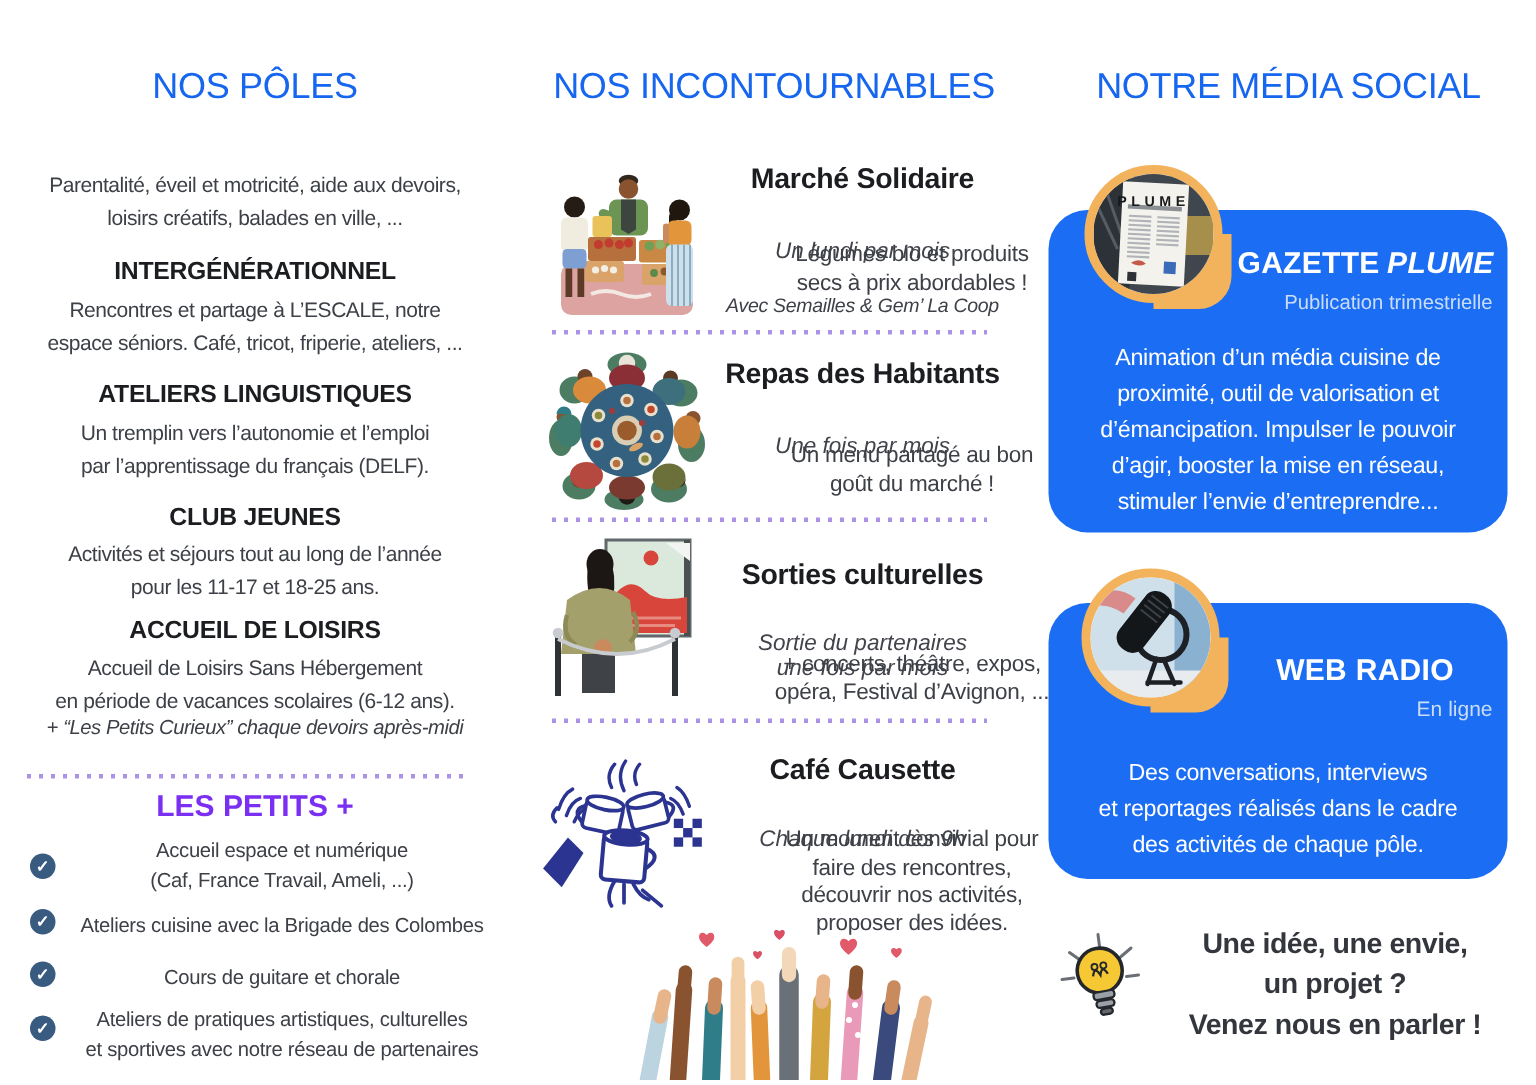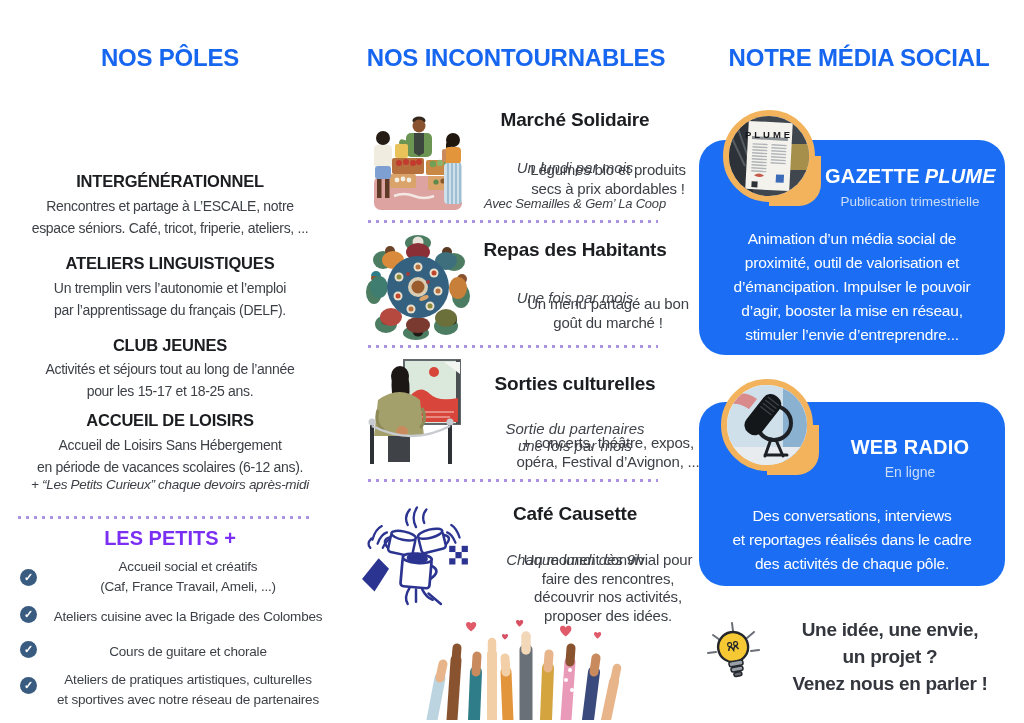--- a/index.html
+++ b/index.html
@@ -1,79 +1,81 @@
 <!DOCTYPE html>
 <html><head>
 <meta charset="utf-8">
 <style>
   html,body{margin:0;padding:0;background:#fff;}
   .page{position:relative;width:1024px;height:723px;background:#fff;overflow:hidden;
         font-family:"Liberation Sans", sans-serif;}
   .abs{position:absolute;}
   .pre{white-space:pre-line;}
-  .h-col{font-size:24px;font-weight:700;color:#1766F0;text-align:center;letter-spacing:-0.2px;}
+  .h-col{font-size:24px;font-weight:400;color:#1766F0;text-align:center;letter-spacing:-0.2px;}
   .sec-t{font-size:16.5px;font-weight:800;color:#1b1d20;text-align:center;letter-spacing:-0.2px;}
   .sec-b{font-size:14px;color:#3d4147;text-align:center;line-height:22px;letter-spacing:-0.3px;}
   .note{font-size:13.5px;font-style:italic;color:#3d4147;text-align:center;letter-spacing:-0.3px;}
   .dotsep{height:3px;background-image:repeating-linear-gradient(90deg,#AC92E6 0 3px,transparent 3px 8px);}
   .petits-t{font-size:20px;font-weight:800;color:#7B2FF2;text-align:center;}
   .check{width:17px;height:17px;border-radius:50%;background:#3A5B80;color:#fff;font-size:11px;
          display:flex;align-items:center;justify-content:center;font-weight:700;}
   .p-item{font-size:13.5px;color:#3d4147;text-align:center;line-height:20px;letter-spacing:-0.2px;}
   .f-t{font-size:19px;font-weight:800;color:#1b1d20;text-align:center;letter-spacing:-0.2px;}
   .f-s{font-size:15px;font-style:italic;color:#41454b;text-align:center;line-height:17px;margin-top:23px;}
   .f-b{font-size:15px;color:#3d4147;text-align:center;line-height:19px;letter-spacing:-0.2px;padding-left:33px;}
   .f-n{font-size:13px;font-style:italic;color:#3d4147;text-align:center;letter-spacing:-0.2px;}
   .card{background:#1B6EF3;border-radius:26px;z-index:1;}
   .card-t{font-size:20px;font-weight:800;color:#fff;text-align:center;letter-spacing:0.2px;}
   .card-t .it{font-style:italic;margin-left:5px;}
-  .card-s{font-size:13.5px;color:#C9DCF8;text-align:center;}
+  .card-s{font-size:13.5px;color:#C9DCF8;text-align:right;}
   .card-b{font-size:15.5px;color:#fff;text-align:center;line-height:24px;letter-spacing:-0.2px;}
   .tail{background:#F2B35C;border-radius:0 0 22px 0;z-index:2;}
   .ring{border-radius:50%;border:6px solid #F2B35C;box-sizing:border-box;overflow:hidden;
         background:#fff;z-index:3;}
   .ring svg{display:block;width:100%;height:100%;}
   .photo-label{position:absolute;left:0;right:0;top:13px;text-align:center;font-size:9.5px;
         font-weight:800;letter-spacing:3px;color:#17191c;z-index:4;}
   .cta{font-size:19px;font-weight:800;color:#33363C;text-align:center;line-height:27px;letter-spacing:-0.3px;}
   svg{display:block;}
 </style>
 </head>
 <body>
 
 <div class="page">
 
   <div class="abs h-col" style="left:10px;top:44px;width:320px">NOS PÔLES</div>
 
+  <div class="abs sec-b pre" style="left:2px;top:112px;width:336px">Parentalité, éveil et motricité, aide aux devoirs,
+loisirs créatifs, balades en ville, ...</div>
 
   <div class="abs sec-t" style="left:5px;top:172px;width:330px">INTERGÉNÉRATIONNEL</div>
   <div class="abs sec-b pre" style="left:2px;top:195px;width:336px">Rencontres et partage à L’ESCALE, notre
 espace séniors. Café, tricot, friperie, ateliers, ...</div>
 
   <div class="abs sec-t" style="left:5px;top:254px;width:330px">ATELIERS LINGUISTIQUES</div>
   <div class="abs sec-b pre" style="left:2px;top:277px;width:336px">Un tremplin vers l’autonomie et l’emploi
 par l’apprentissage du français (DELF).</div>
 
   <div class="abs sec-t" style="left:5px;top:336px;width:330px">CLUB JEUNES</div>
   <div class="abs sec-b pre" style="left:2px;top:358px;width:336px">Activités et séjours tout au long de l’année
-pour les 15-17 et 18-25 ans.</div>
+pour les 11-17 et 18-25 ans.</div>
 
   <div class="abs sec-t" style="left:5px;top:411px;width:330px">ACCUEIL DE LOISIRS</div>
   <div class="abs sec-b pre" style="left:2px;top:434px;width:336px">Accueil de Loisirs Sans Hébergement
 en période de vacances scolaires (6-12 ans).</div>
   <div class="abs note" style="left:2px;top:477px;width:336px">+ “Les Petits Curieux” chaque devoirs après-midi</div>
 
   <div class="abs dotsep" style="left:18px;top:516px;width:292px"></div>
 
   <div class="abs petits-t" style="left:5px;top:527px;width:330px">LES PETITS +</div>
 
   <div class="abs check" style="left:20px;top:569px">
       <span>✓</span>
     </div>
-  <div class="abs p-item pre" style="left:42px;top:557px;width:292px">Accueil social et créatifs
+  <div class="abs p-item pre" style="left:42px;top:557px;width:292px">Accueil espace et numérique
 (Caf, France Travail, Ameli, ...)</div>
 
   <div class="abs check" style="left:20px;top:606px">
       <span>✓</span>
     </div>
   <div class="abs p-item" style="left:42px;top:607px;width:292px">Ateliers cuisine avec la Brigade des Colombes</div>
 
   <div class="abs check" style="left:20px;top:641px">
       <span>✓</span>
     </div>
@@ -341,21 +343,21 @@
         <rect x="48" y="58" width="8" height="8" fill="#3a6ab8"></rect>
         <rect x="24" y="66" width="6" height="6" fill="#2e3236"></rect>
       </g>
     </svg>
     <div class="photo-label">PLUME</div>
   </div>
   <div class="abs card-t" style="left:825px;top:165px;width:170px;z-index:3">
     <span>GAZETTE</span><span class="it">PLUME</span>
   </div>
   <div class="abs card-s" style="left:825px;top:194px;width:170px;z-index:3">Publication trimestrielle</div>
-  <div class="abs card-b pre" style="left:714px;top:227px;width:276px;z-index:3">Animation d’un média social de
+  <div class="abs card-b pre" style="left:714px;top:227px;width:276px;z-index:3">Animation d’un média cuisine de
 proximité, outil de valorisation et
 d’émancipation. Impulser le pouvoir
 d’agir, booster la mise en réseau,
 stimuler l’envie d’entreprendre...</div>
 
   <div class="abs card" style="left:699px;top:402px;width:306px;height:184px"></div>
   <div class="abs tail" style="left:767px;top:425px;width:52px;height:50px"></div>
   <div class="abs ring" style="left:721px;top:379px;width:92px;height:92px">
     <svg viewBox="0 0 80 80">
       <rect width="80" height="80" fill="#cfe0ea"></rect>

